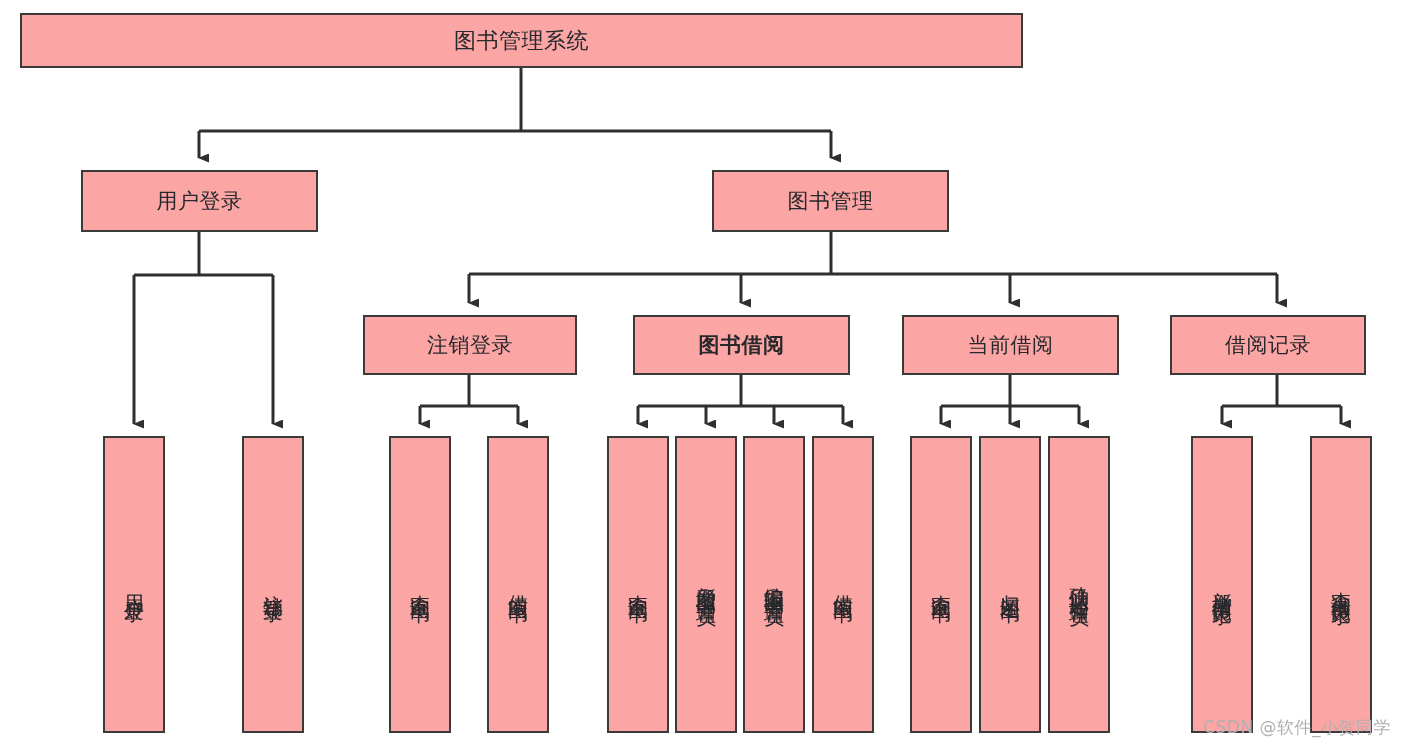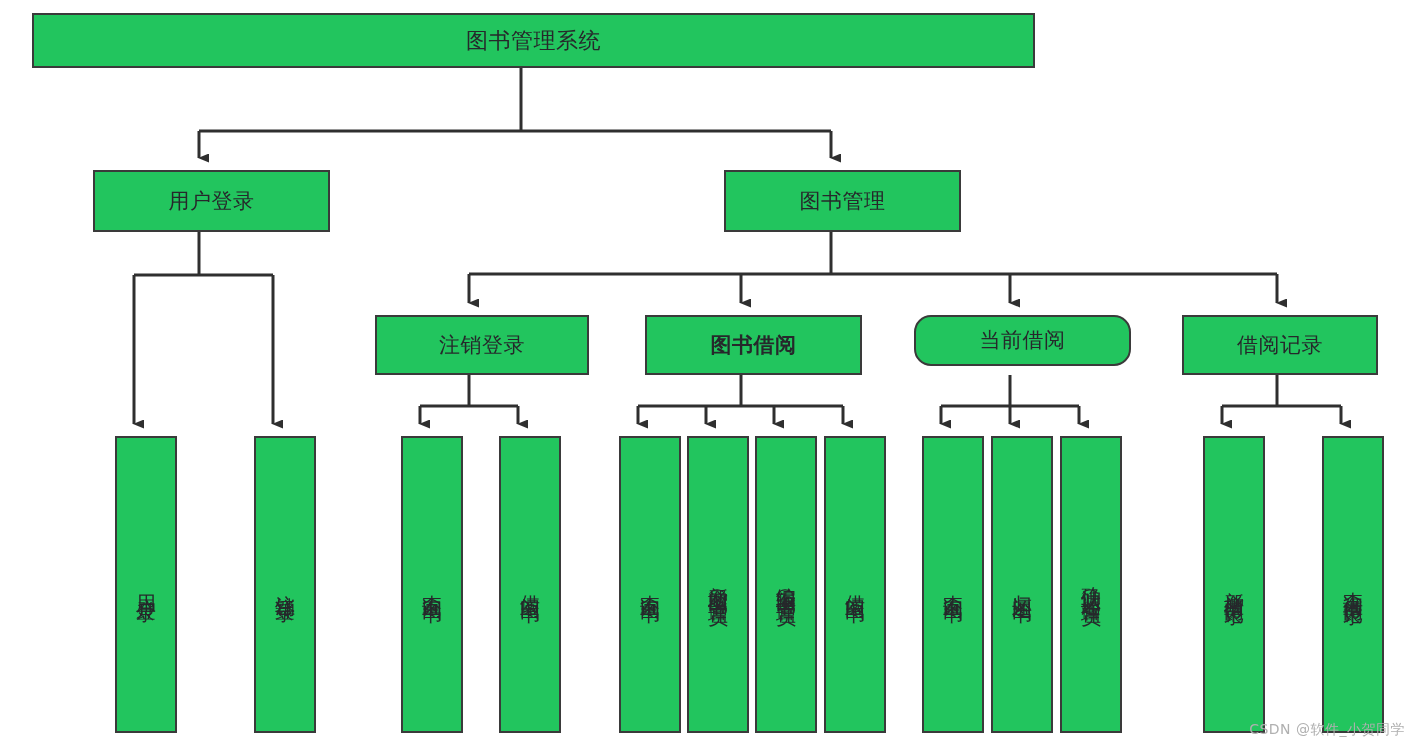--- a/index.html
+++ b/index.html
@@ -21,27 +21,26 @@
   #diagram-svg {
     position: absolute;
     top: 0;
     left: 0;
     width: 1405px;
     height: 747px;
   }
   .node-box {
     position: absolute;
     box-sizing: border-box;
-    background: #22c55e;
+    background: #fca5a5;
     border: 2px solid #3a3a3a;
     display: flex;
     align-items: center;
     justify-content: center;
     overflow: hidden;
-    margin-left: 12px;
   }
   .node-label {
     color: #26282b;
     font-family: "DejaVu Sans", "Liberation Sans", sans-serif;
     line-height: 1.18;
     text-align: center;
     white-space: nowrap;
   }
   .node-box.horizontal .node-label {
     font-size: 21px;
@@ -57,24 +56,24 @@
   .node-box.vertical .node-label {
     writing-mode: vertical-rl;
     text-orientation: upright;
     font-size: 20px;
     letter-spacing: 3px;
     line-height: 1.05;
     white-space: nowrap;
   }
   #watermark {
     position: absolute;
-    right: 0;
+    right: 14px;
     bottom: 8px;
     font-family: "DejaVu Sans", "Liberation Sans", sans-serif;
-    font-size: 14px;
+    font-size: 17px;
     color: #b0b0b0;
     letter-spacing: 0.5px;
     pointer-events: none;
     user-select: none;
     white-space: nowrap;
   }
 </style>
 </head>
 <body>
 
@@ -140,21 +139,21 @@
   <div class="node-box horizontal" style="left:712px; top:170px; width:237px; height:62px;">
     <span class="node-label">图书管理</span>
   </div>
 
   <div class="node-box horizontal" style="left:363px; top:315px; width:214px; height:60px;">
     <span class="node-label">注销登录</span>
   </div>
   <div class="node-box horizontal" style="left:633px; top:315px; width:217px; height:60px;font-weight:bold;">
     <span class="node-label">图书借阅</span>
   </div>
-  <div class="node-box horizontal" style="left:902px; top:315px; width:217px; height:51px;border-radius:17px;">
+  <div class="node-box horizontal" style="left:902px; top:315px; width:217px; height:60px;">
     <span class="node-label">当前借阅</span>
   </div>
   <div class="node-box horizontal" style="left:1170px; top:315px; width:196px; height:60px;">
     <span class="node-label">借阅记录</span>
   </div>
 
   <div class="node-box vertical" style="left:103px; top:436px; width:62px; height:297px;">
     <span class="node-label">用户登录</span>
   </div>
   <div class="node-box vertical" style="left:242px; top:436px; width:62px; height:297px;">

